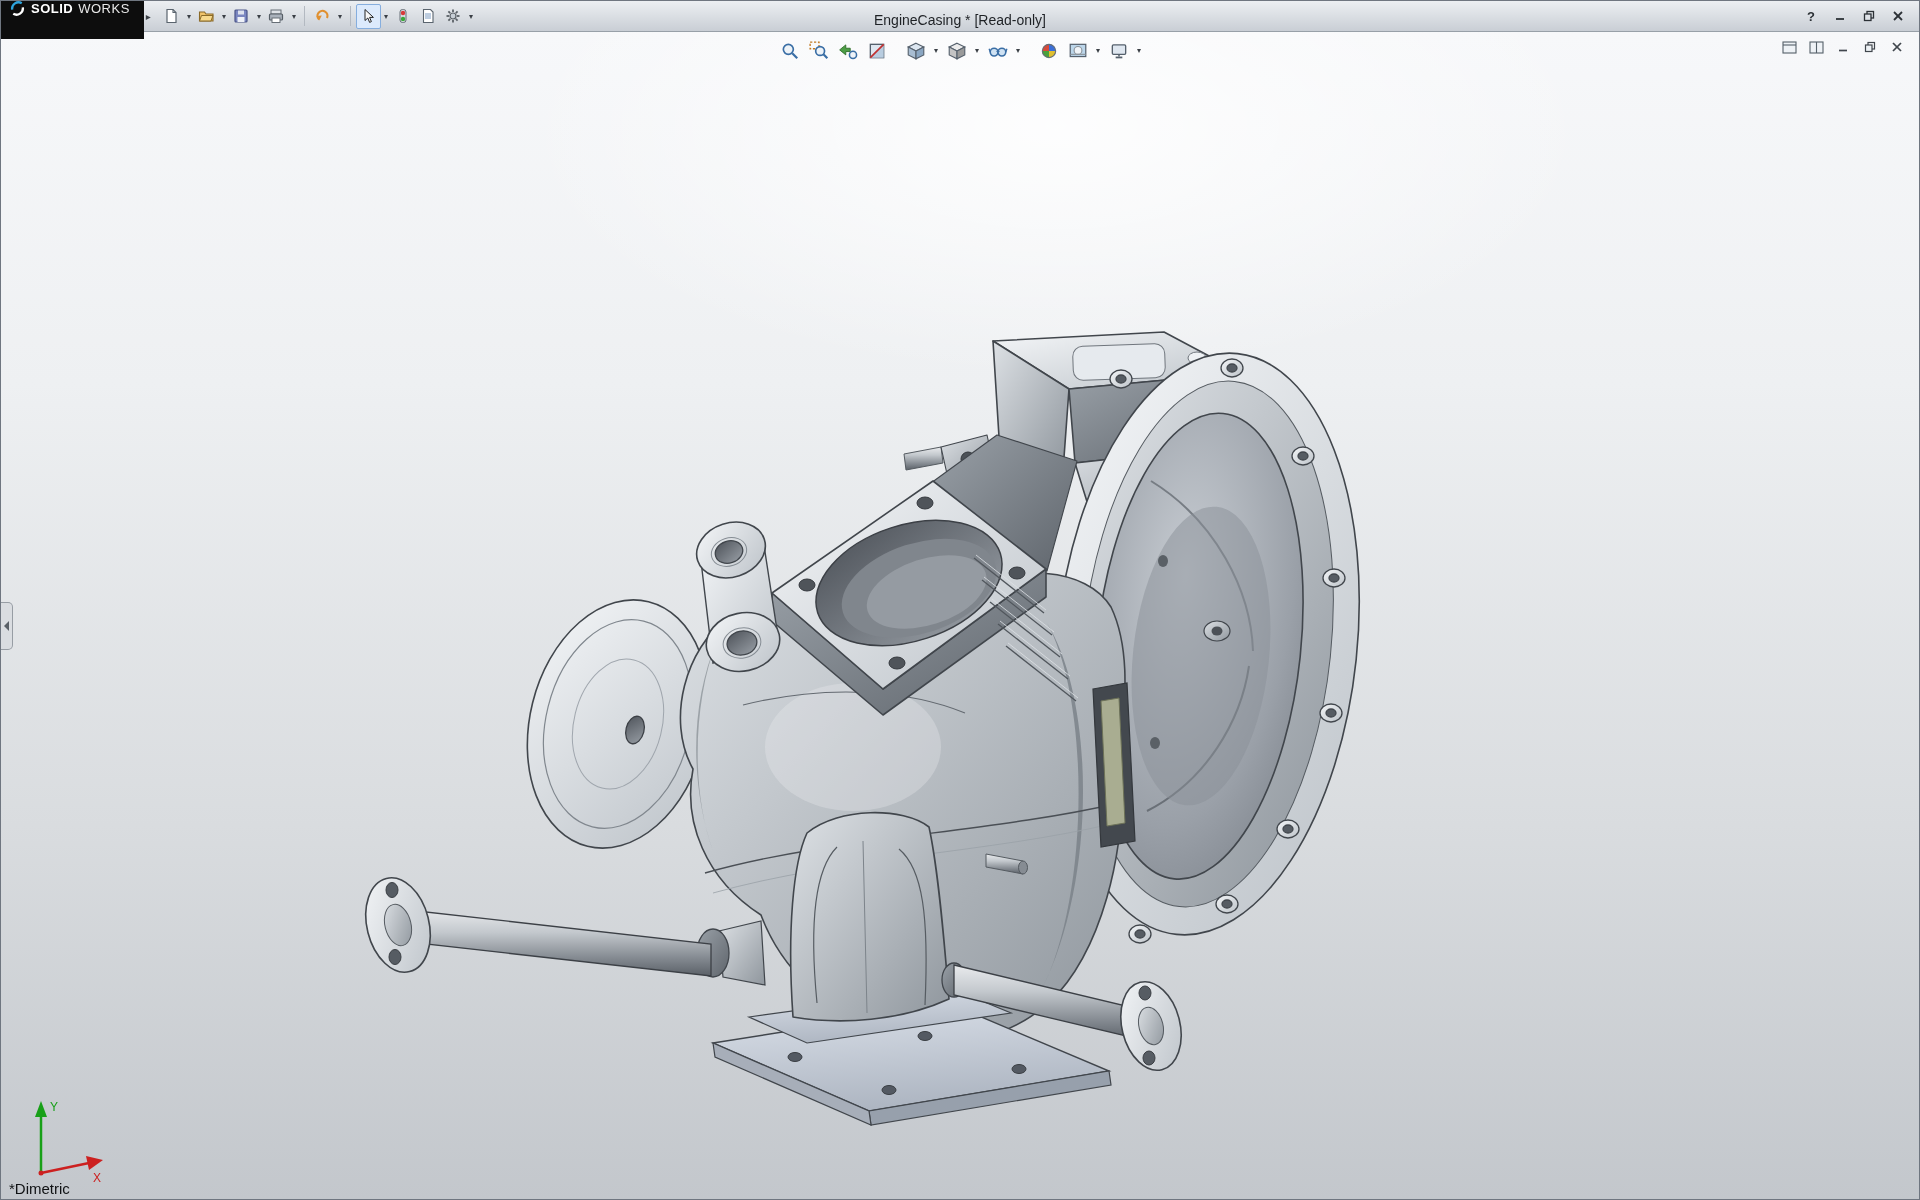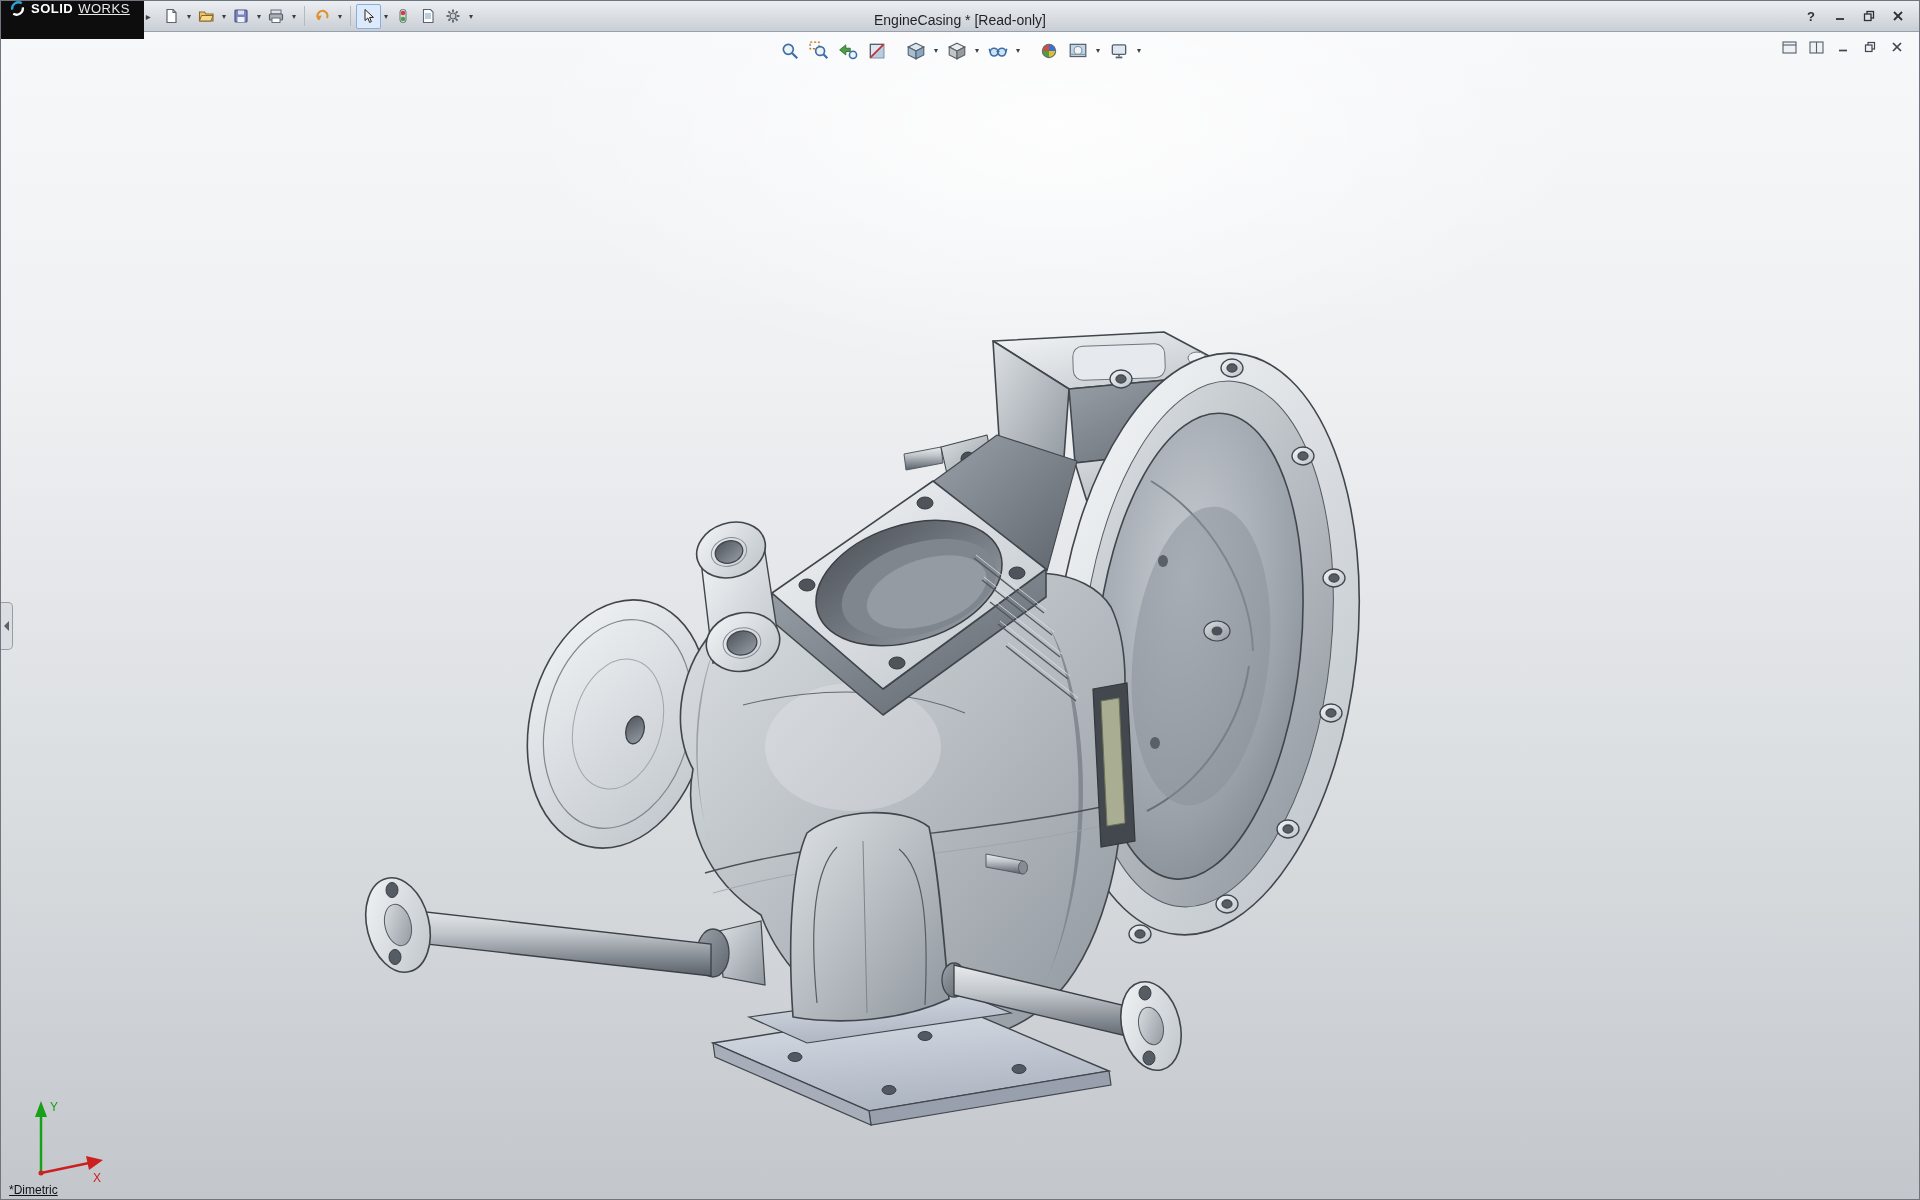--- a/index.html
+++ b/index.html
@@ -13,21 +13,21 @@
     position:absolute;top:0;left:0;right:0;height:30px;
     background:linear-gradient(180deg,#eceff2 0%,#d9dde2 55%,#c9ced5 100%);
     border-bottom:1px solid #98a0a8;
     display:flex;align-items:center;z-index:30;
   }
   .logo{
     height:30px;background:#0d0d0d;color:#fff;display:flex;align-items:center;
     gap:5px;padding:0 14px 16px 8px;flex:0 0 auto;
   }
   .brand-bold{font-weight:bold;font-size:13px;letter-spacing:.5px;}
-  .brand-light{font-weight:normal;font-size:13px;letter-spacing:.5px;color:#e8e8e8;text-decoration:underline;}
+  .brand-light{font-weight:normal;font-size:13px;letter-spacing:.5px;color:#e8e8e8;}
   .menu-arrow{font-size:10px;color:#3a3f45;margin:0 8px 0 2px;cursor:pointer;}
   .tb-btn{width:25px;height:25px;display:inline-flex;align-items:center;justify-content:center;
     border:1px solid transparent;background:transparent;padding:0;cursor:pointer;}
   .tb-btn.active{background:#dceafc;border-color:#86aede;border-radius:2px;}
   .dd{font-size:8px;color:#3a3f45;width:10px;text-align:center;cursor:pointer;user-select:none;}
   .sep{width:1px;height:20px;background:#b3b9c1;margin:0 5px;}
   .title-text{
     position:absolute;left:50%;transform:translateX(-50%);top:4px;line-height:30px;
     font-size:14px;color:#1e2125;white-space:nowrap;
   }
@@ -56,21 +56,21 @@
   .dc-btn{width:20px;height:18px;border:none;background:transparent;padding:0;display:inline-flex;
     align-items:center;justify-content:center;cursor:pointer;}
   
   .edge-tab{
     position:absolute;left:0;top:570px;width:11px;height:46px;
     background:#dadde1;border:1px solid #979da4;border-left:none;
     border-radius:0 5px 5px 0;display:flex;align-items:center;justify-content:center;cursor:pointer;z-index:15;
   }
   
   .triad{position:absolute;left:16px;bottom:12px;z-index:10;}
-  .view-label{position:absolute;left:8px;bottom:2px;font-size:12px;color:#101214;z-index:10;text-decoration:underline;}
+  .view-label{position:absolute;left:8px;bottom:2px;font-size:15px;color:#101214;z-index:10;}
   .e{stroke:#41464c;stroke-width:1.6;stroke-linejoin:round;}
   .e2{stroke:#41464c;stroke-width:1.1;stroke-linejoin:round;}
 </style>
 </head>
 <body>
 
 <div class="titlebar">
   <div class="logo">
     <svg width="17" height="17" viewBox="0 0 16 16">
       <path d="M12,3 A6,6 0 0 0 3,9" stroke="#2ea3dc" stroke-width="2.2" fill="none"></path>

